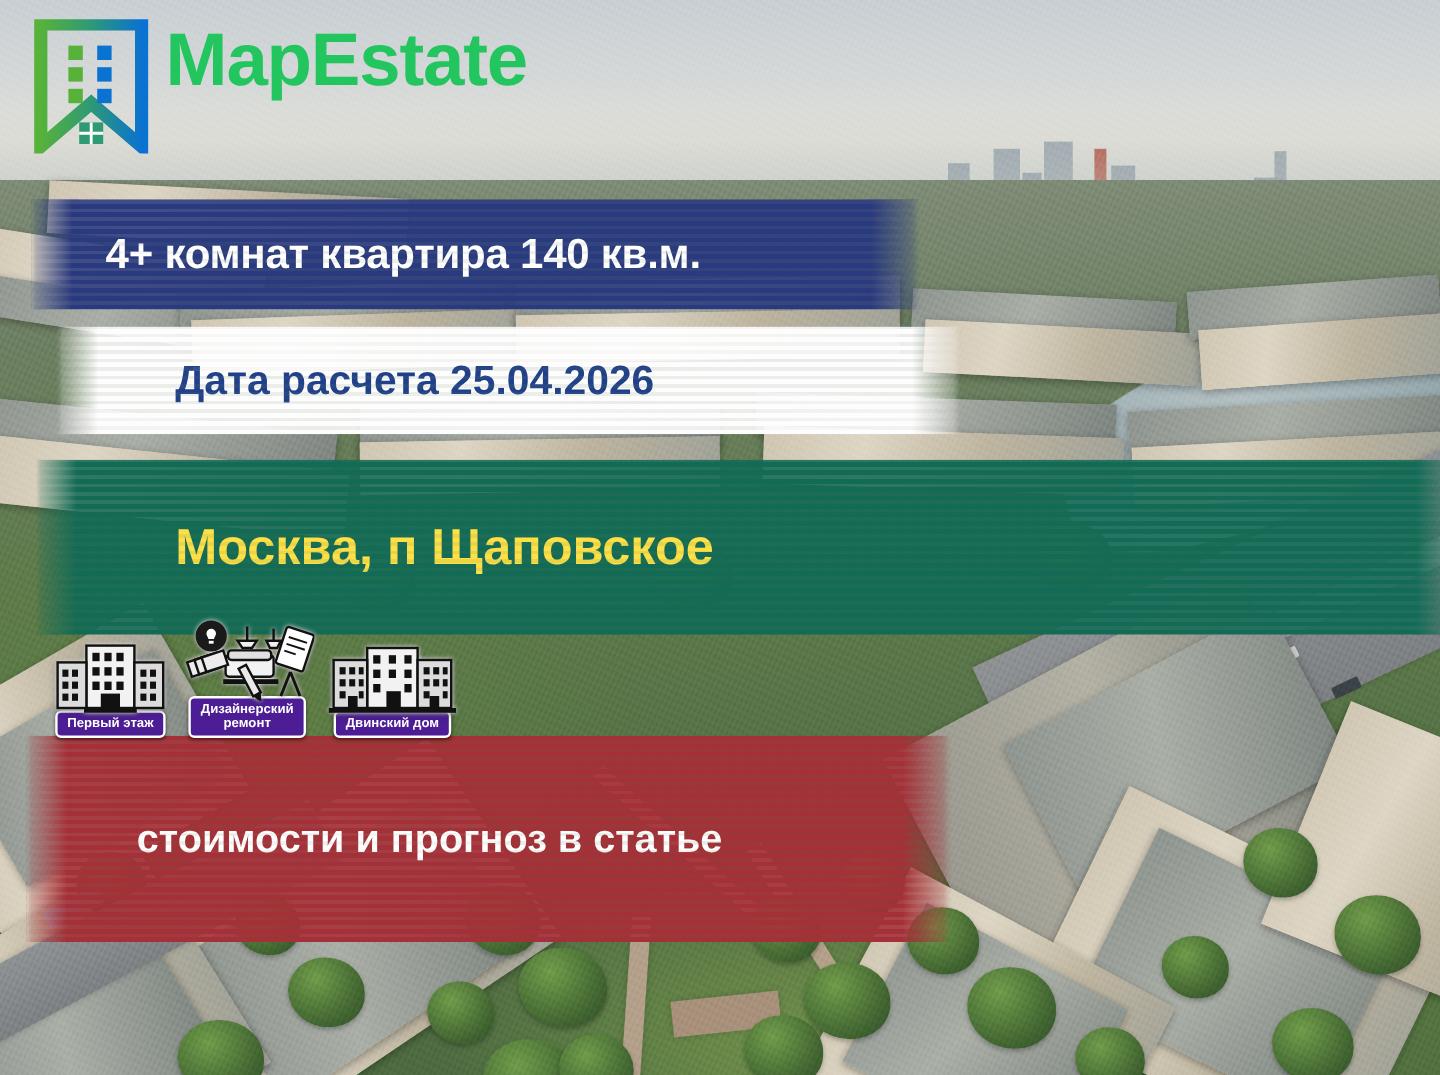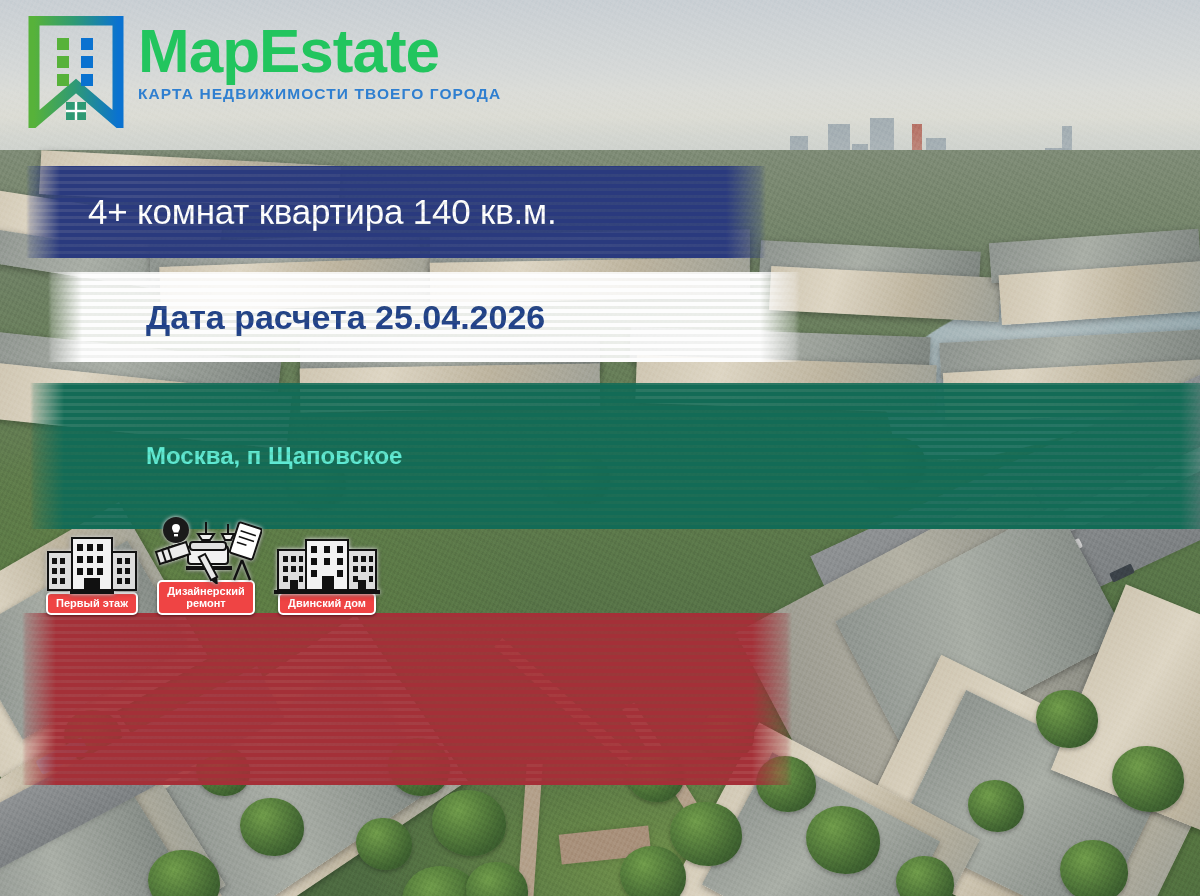--- a/index.html
+++ b/index.html
@@ -110,40 +110,40 @@
     -webkit-mask-image:repeating-linear-gradient(0deg,#000 0 2px, transparent 2px 7px);
     mask-image:repeating-linear-gradient(0deg,#000 0 2px, transparent 2px 7px);
     opacity:.75;
   }
 
   #banner-rooms {
     left:26px; top:166px; width:740px; height:92px;
     background:#2a3a7e;
   }
   #banner-rooms .txt {
-    color:#fff; font-size:35px; font-weight:normal; letter-spacing:-.2px;
+    color:#fff; font-size:35px; font-weight:bold; letter-spacing:-.2px;
     padding-left:62px; position:relative; z-index:2; white-space:nowrap;
   }
 
   #banner-date {
     left:48px; top:272px; width:752px; height:90px;
     background:#fdfdfd;
   }
   #banner-date .txt {
     color:#20418a; font-size:34px; font-weight:bold;
     padding-left:98px; position:relative; z-index:2; white-space:nowrap;
   }
 
   #banner-address {
     left:30px; top:383px; width:1190px; height:146px;
     background:#136b56;
     align-items:center;
   }
   #banner-address .txt {
-    color:#5eead4; font-size:24px; font-weight:bold; line-height:1.36;
+    color:#fde047; font-size:42px; font-weight:bold; line-height:1.36;
     padding-left:116px; position:relative; z-index:2;
   }
 
   #banner-cta {
     left:22px; top:613px; width:770px; height:172px;
     background:#a43038;
   }
   #banner-cta .txt {
     color:#fff; font-size:33px; font-weight:bold; line-height:1.35;
     padding-left:92px; position:relative; z-index:2;
@@ -158,21 +158,21 @@
     font-size:15.5px; font-weight:bold; color:#2f7fd0;
     letter-spacing:1.1px; margin-top:4px; white-space:nowrap;
   }
 
   
   .badges { position:absolute; left:44px; top:516px; display:flex; align-items:flex-end; gap:10px; z-index:5; }
   .badge { position:relative; display:flex; flex-direction:column; align-items:center; }
   .badge-art { filter:drop-shadow(0 0 2px #fff) drop-shadow(0 1px 2px rgba(0,0,0,.45)); }
   .badge-label {
     margin-top:-4px;
-    background:#ef4444; color:#fff; border:2px solid #fff; border-radius:5px;
+    background:#4c1d95; color:#fff; border:2px solid #fff; border-radius:5px;
     font-size:11px; font-weight:bold; line-height:1.12;
     padding:3px 8px; text-align:center; white-space:pre-line;
     box-shadow:0 1px 3px rgba(0,0,0,.5);
   }
 </style>
 </head>
 <body>
 
 <div class="poster">
 
@@ -310,40 +310,40 @@
       <g fill="#2f9a74">
         <rect x="38" y="86" width="20" height="18"></rect>
       </g>
       <g stroke="#ffffff" stroke-width="2.4">
         <line x1="48" y1="86" x2="48" y2="104"></line>
         <line x1="38" y1="95" x2="58" y2="95"></line>
       </g>
     </svg>
     <div class="logo-text">
       <div class="logo-word">MapEstate</div>
-      <div class="logo-tag">КАРТА НЕДВИЖИМОСТИ ТВОЕГО ГОРОДА</div>
     </div>
   </div>
 
   <div class="stroke" id="banner-rooms">
     <div class="txt">4+ комнат квартира 140 кв.м.</div>
   </div>
 
   <div class="stroke" id="banner-date">
     <div class="txt">Дата расчета 25.04.2026</div>
   </div>
 
   <div class="stroke" id="banner-address">
     <div class="txt">
       <div>Москва, п Щаповское</div>
     </div>
   </div>
 
   <div class="stroke" id="banner-cta">
     <div class="txt">
+      <div>стоимости и прогноз в статье</div>
     </div>
   </div>
 
   <div class="badges">
 
     <div class="badge">
       <svg class="badge-art" width="96" height="62" viewBox="0 0 96 62">
         <rect x="28" y="4" width="40" height="52" fill="#f2f2f2" stroke="#111" stroke-width="2"></rect>
         <rect x="4" y="18" width="24" height="38" fill="#dcdcdc" stroke="#111" stroke-width="2"></rect>
         <rect x="68" y="18" width="24" height="38" fill="#dcdcdc" stroke="#111" stroke-width="2"></rect>

